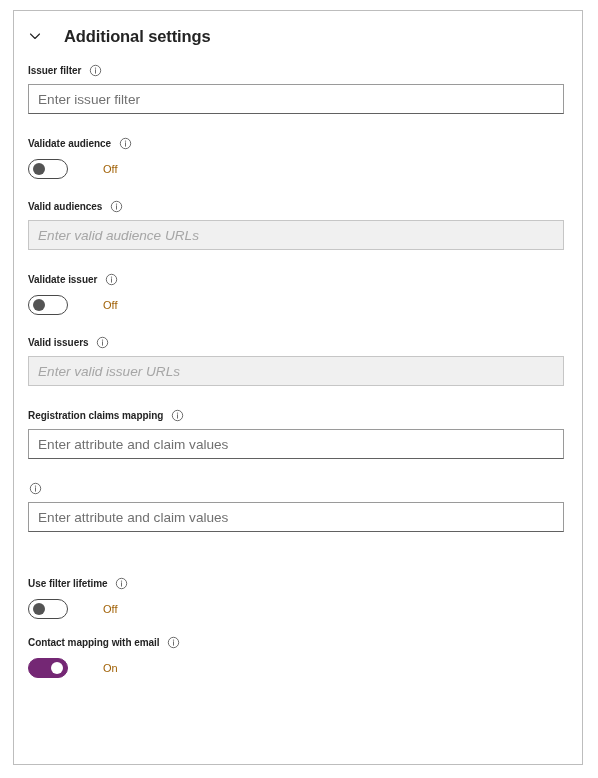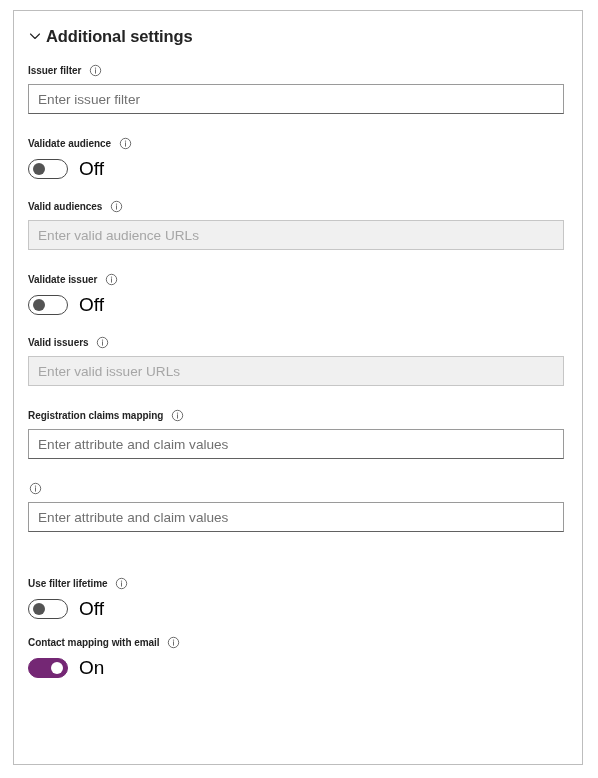--- a/index.html
+++ b/index.html
@@ -23,21 +23,21 @@
     height: 755px;
     border: 1px solid #bdbdbd;
     background: #ffffff;
     box-sizing: border-box;
   }
 
   
   .section-header {
     display: flex;
     align-items: flex-start;
-    gap: 2px;
+    gap: 20px;
     padding: 16px 0 0 12px;
     cursor: pointer;
   }
   .chevron {
     width: 18px;
     height: 18px;
     display: inline-flex;
     align-items: center;
     justify-content: center;
     flex: 0 0 auto;
@@ -97,20 +97,21 @@
   }
   .text-input::placeholder {
     color: #707070;
     opacity: 1;
   }
   .text-input.disabled {
     background: #f0f0f0;
     border: 1px solid #c6c6c6;
     border-bottom-color: #c6c6c6;
     color: #a0a0a0;
+    font-style: italic;
   }
   .text-input.disabled::placeholder {
     color: #a6a6a6;
   }
 
   
   .toggle-row {
     display: flex;
     align-items: center;
     gap: 11px;
@@ -147,22 +148,23 @@
     position: absolute;
     right: 4px;
     top: 50%;
     transform: translateY(-50%);
     width: 12px;
     height: 12px;
     border-radius: 50%;
     background: #ffffff;
   }
   .toggle-state {
-    font-size: 19px;
-    color: #000000;
+    font-size: 11px;
+    color: #a16207;
+    margin-left: 24px;
   }
 
   
   .gap-22 { height: 22px; }
   .gap-18 { height: 18px; }
   .gap-14 { height: 14px; }
 </style>
 </head>
 <body>
 

